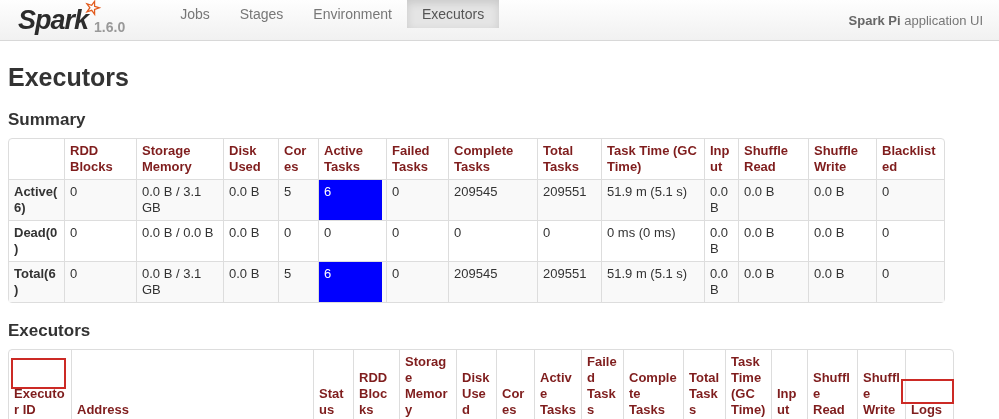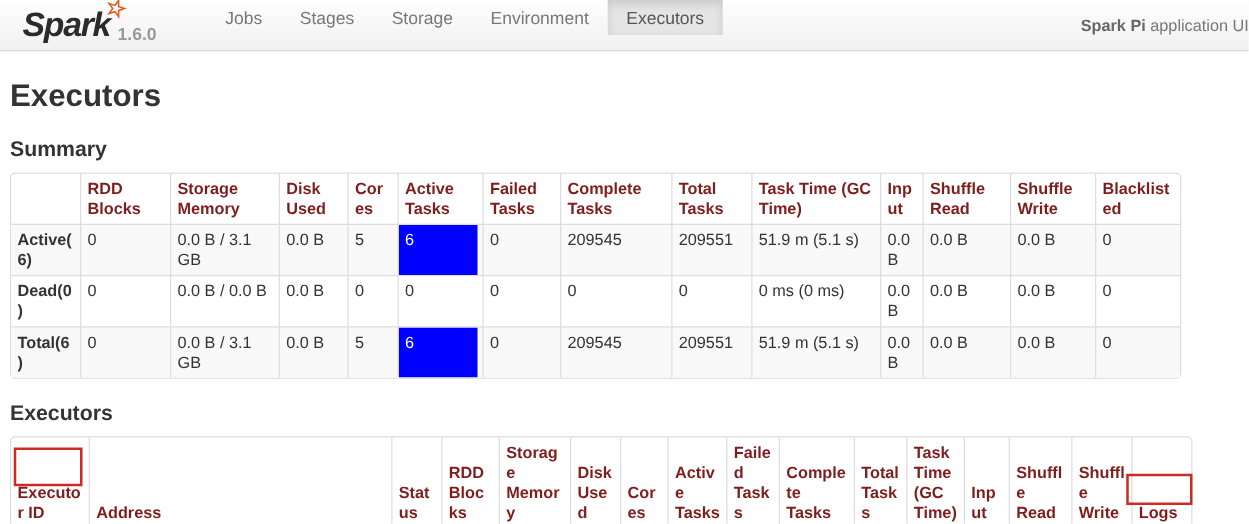--- a/index.html
+++ b/index.html
@@ -29,21 +29,21 @@
   .version { font-size:14px; font-weight:bold; color:#999; margin:14px 0 0 6px; }
   .nav { list-style:none; display:flex; margin:0 0 12px 32px; padding:0; }
   .nav li {
     display:flex; align-items:center; padding:0 15px;
     color:#777; font-size:14px; cursor:pointer; white-space:nowrap;
   }
   .nav li.active {
     background:#e5e5e5; color:#555;
     box-shadow:inset 0 3px 8px rgba(0,0,0,0.125);
   }
-  .app-title { margin-left:auto; display:flex; align-items:center; color:#777; font-size:13px; white-space:pre; }
+  .app-title { margin-left:auto; display:flex; align-items:center; padding-right:16px; color:#777; font-size:13px; white-space:pre; }
   .app-title b { color:#666; }
 
   
   .content { padding:0 8px; }
   h3.page-title { font-size:25px; font-weight:bold; margin:22px 0 6px 0; color:#333; }
   h4.section-heading { font-size:17px; font-weight:bold; margin:18px 0 8px 0; color:#333; }
 
   table.spark-table {
     border-collapse:separate; border-spacing:0;
     border:1px solid #ddd; border-radius:4px;
@@ -75,21 +75,20 @@
   <div class="brand">
     <span class="brand-wrap">
       <span class="brand-text">Spark</span>
       <span class="brand-star">☆</span>
     </span>
     <span class="version">1.6.0</span>
   </div>
   <ul class="nav">
     <li>Jobs</li>
     <li>Stages</li>
-    <li>Storage</li>
     <li>Environment</li>
     <li class="active">Executors</li>
   </ul>
   <div class="app-title"><b>Spark Pi</b><span> application UI</span></div>
 </div>
 
 <div class="content">
   <h3 class="page-title">Executors</h3>
 
   <h4 class="section-heading">Summary</h4>

